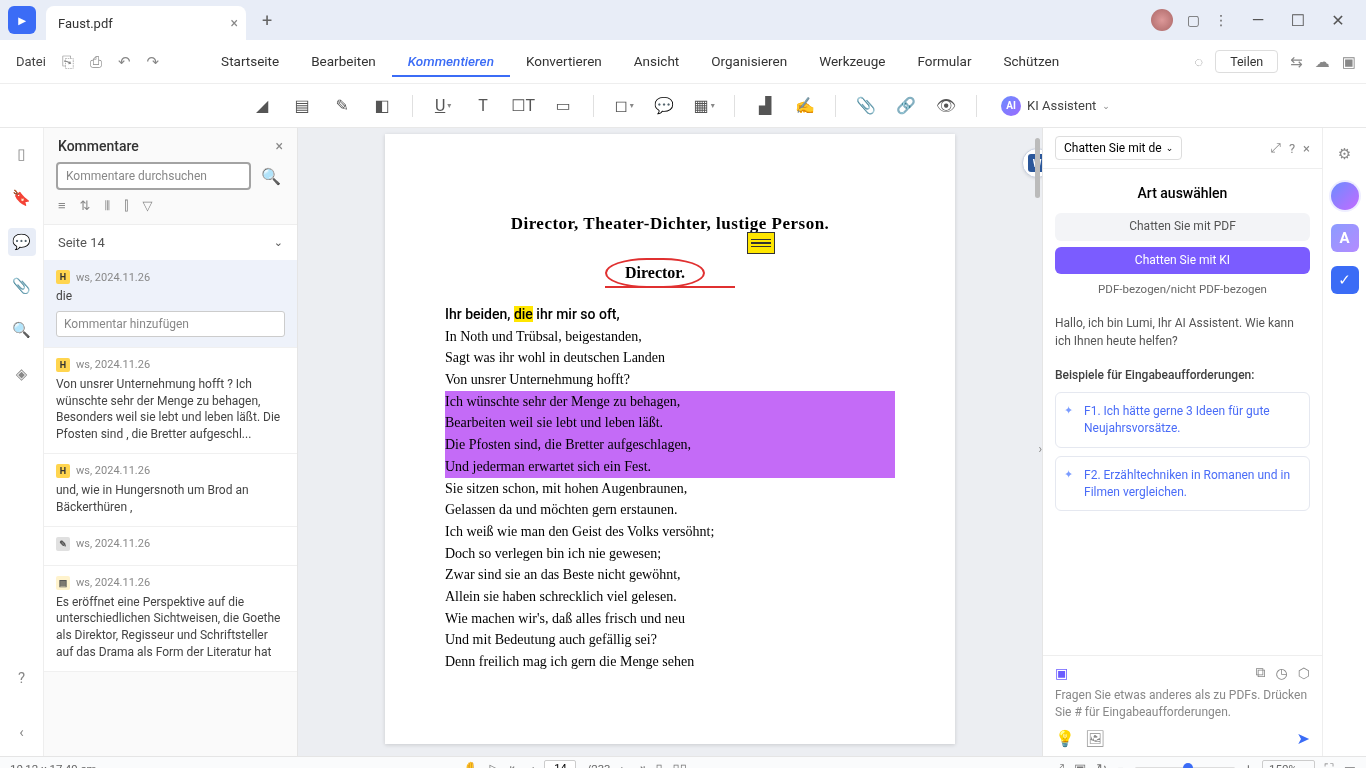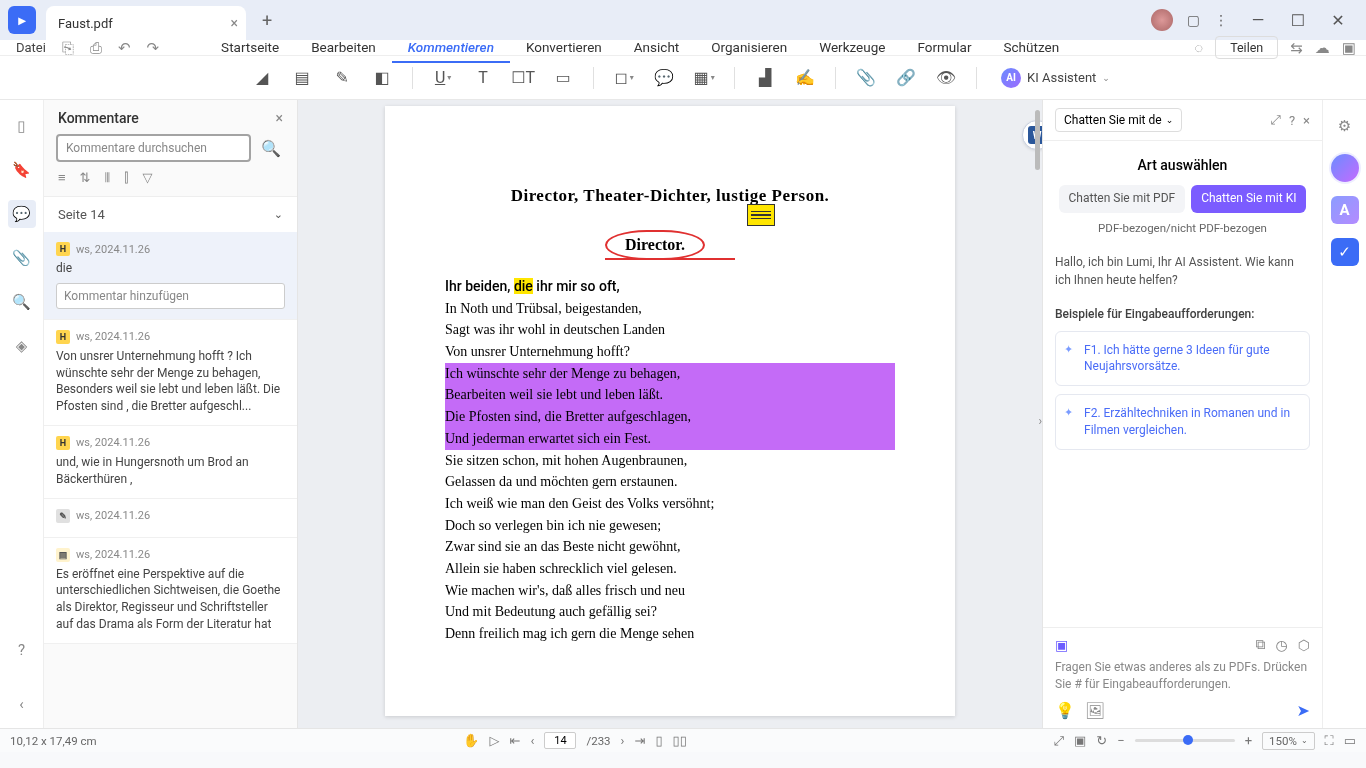--- a/index.html
+++ b/index.html
@@ -12,21 +12,21 @@
 .tab-close { position: absolute; right: 8px; color: #888; font-size: 14px; cursor: pointer; }
 .new-tab { margin-left: 8px; color: #666; font-size: 18px; cursor: pointer; padding: 0 8px;}
 .title-spacer { flex: 1; }
 .title-icons { display: flex; gap: 14px; align-items: center; color: #666; }
 .title-icons span { cursor: pointer; font-size: 14px; }
 .avatar { width: 22px; height: 22px; border-radius: 50%; background: radial-gradient(circle,#d99,#a66);}
 .win-ctrl { display: flex; gap: 0; margin-left: 10px;}
 .win-ctrl span { width: 40px; height: 32px; display:flex; align-items:center; justify-content:center; cursor:pointer; color:#555;}
 
 
-.menu-bar { height: 16px; background: #fff; display:flex; align-items:center; padding: 0 10px; border-bottom: 1px solid #eee;}
+.menu-bar { height: 44px; background: #fff; display:flex; align-items:center; padding: 0 10px; border-bottom: 1px solid #eee;}
 .menu-left { display:flex; align-items:center; gap: 4px; }
 .menu-left .item { font-size: 13px; color:#444; padding: 0 6px; cursor:pointer;}
 .menu-left .icon { color:#888; font-size:15px; padding: 0 6px; cursor:pointer;}
 .menu-nav { display:flex; gap: 0; margin-left: 40px;}
 .menu-nav .m { font-size: 13.5px; padding: 6px 16px; color:#333; cursor:pointer; white-space: nowrap;}
 .menu-nav .m.active { color:#3b6cf6; border-bottom: 2px solid #3b6cf6; font-weight: 500; font-style: italic;}
 .menu-right { margin-left: auto; display:flex; align-items:center; gap: 12px;}
 .share-btn { border:1px solid #ddd; border-radius:4px; padding: 3px 14px; font-size:12.5px; cursor:pointer; color:#333;}
 .menu-right .ic { color:#888; cursor:pointer; font-size:15px;}
 
@@ -86,21 +86,21 @@
 .vscroll { position:absolute; right: 2px; top: 10px; width:5px; height: 60px; background:#bbb; border-radius:3px;}
 
 
 .ai-sidebar { width: 280px; background:#fff; border-left:1px solid #e5e5e5; display:flex; flex-direction:column;}
 .ai-header { padding: 8px 12px; display:flex; align-items:center; gap:8px; border-bottom:1px solid #eee;}
 .ai-dd { border:1px solid #ddd; border-radius:4px; padding:4px 8px; font-size:12px; flex:0; white-space:nowrap; display:flex; align-items:center; gap:4px; cursor:pointer;}
 .ai-header .sp { flex:1;}
 .ai-header .ic { color:#888; cursor:pointer; font-size:13px;}
 .ai-body { flex:1; padding: 16px 12px; overflow-y:auto;}
 .ai-title { text-align:center; font-size:14px; font-weight:500; margin-bottom:12px;}
-.ai-tabs { display:flex; gap:6px; justify-content:center; margin-bottom:8px;}
+.ai-tabs { display:flex; gap:6px; justify-content:center; margin-bottom:8px;flex-direction:column;}
 .ai-tab { border-radius:6px; padding: 6px 10px; font-size:12px; cursor:pointer; text-align:center; line-height:1.3;}
 .ai-tab.inactive { background:#f3f4f7; color:#555;}
 .ai-tab.active { background:#7b5cff; color:#fff;}
 .ai-sub { text-align:center; font-size:11.5px; color:#666; margin-bottom:18px;}
 .ai-greet { font-size:12px; color:#555; line-height:1.5; margin-bottom:18px;}
 .ai-ex-title { font-size:12px; color:#404040; font-weight:500; margin-bottom:10px;}
 .ai-example { border:1px solid #e5e8f0; border-radius:6px; padding:10px 10px 10px 28px; font-size:12px; color:#4a6cf7; margin-bottom:8px; position:relative; cursor:pointer; line-height:1.4;}
 .ai-example::before { content:"✦"; position:absolute; left:8px; top:10px; color:#7b9cff; font-size:11px;}
 .ai-footer { border-top:1px solid #eee; padding: 8px 12px;}
 .ai-icons-row { display:flex; gap:10px; align-items:center; margin-bottom:6px;}

